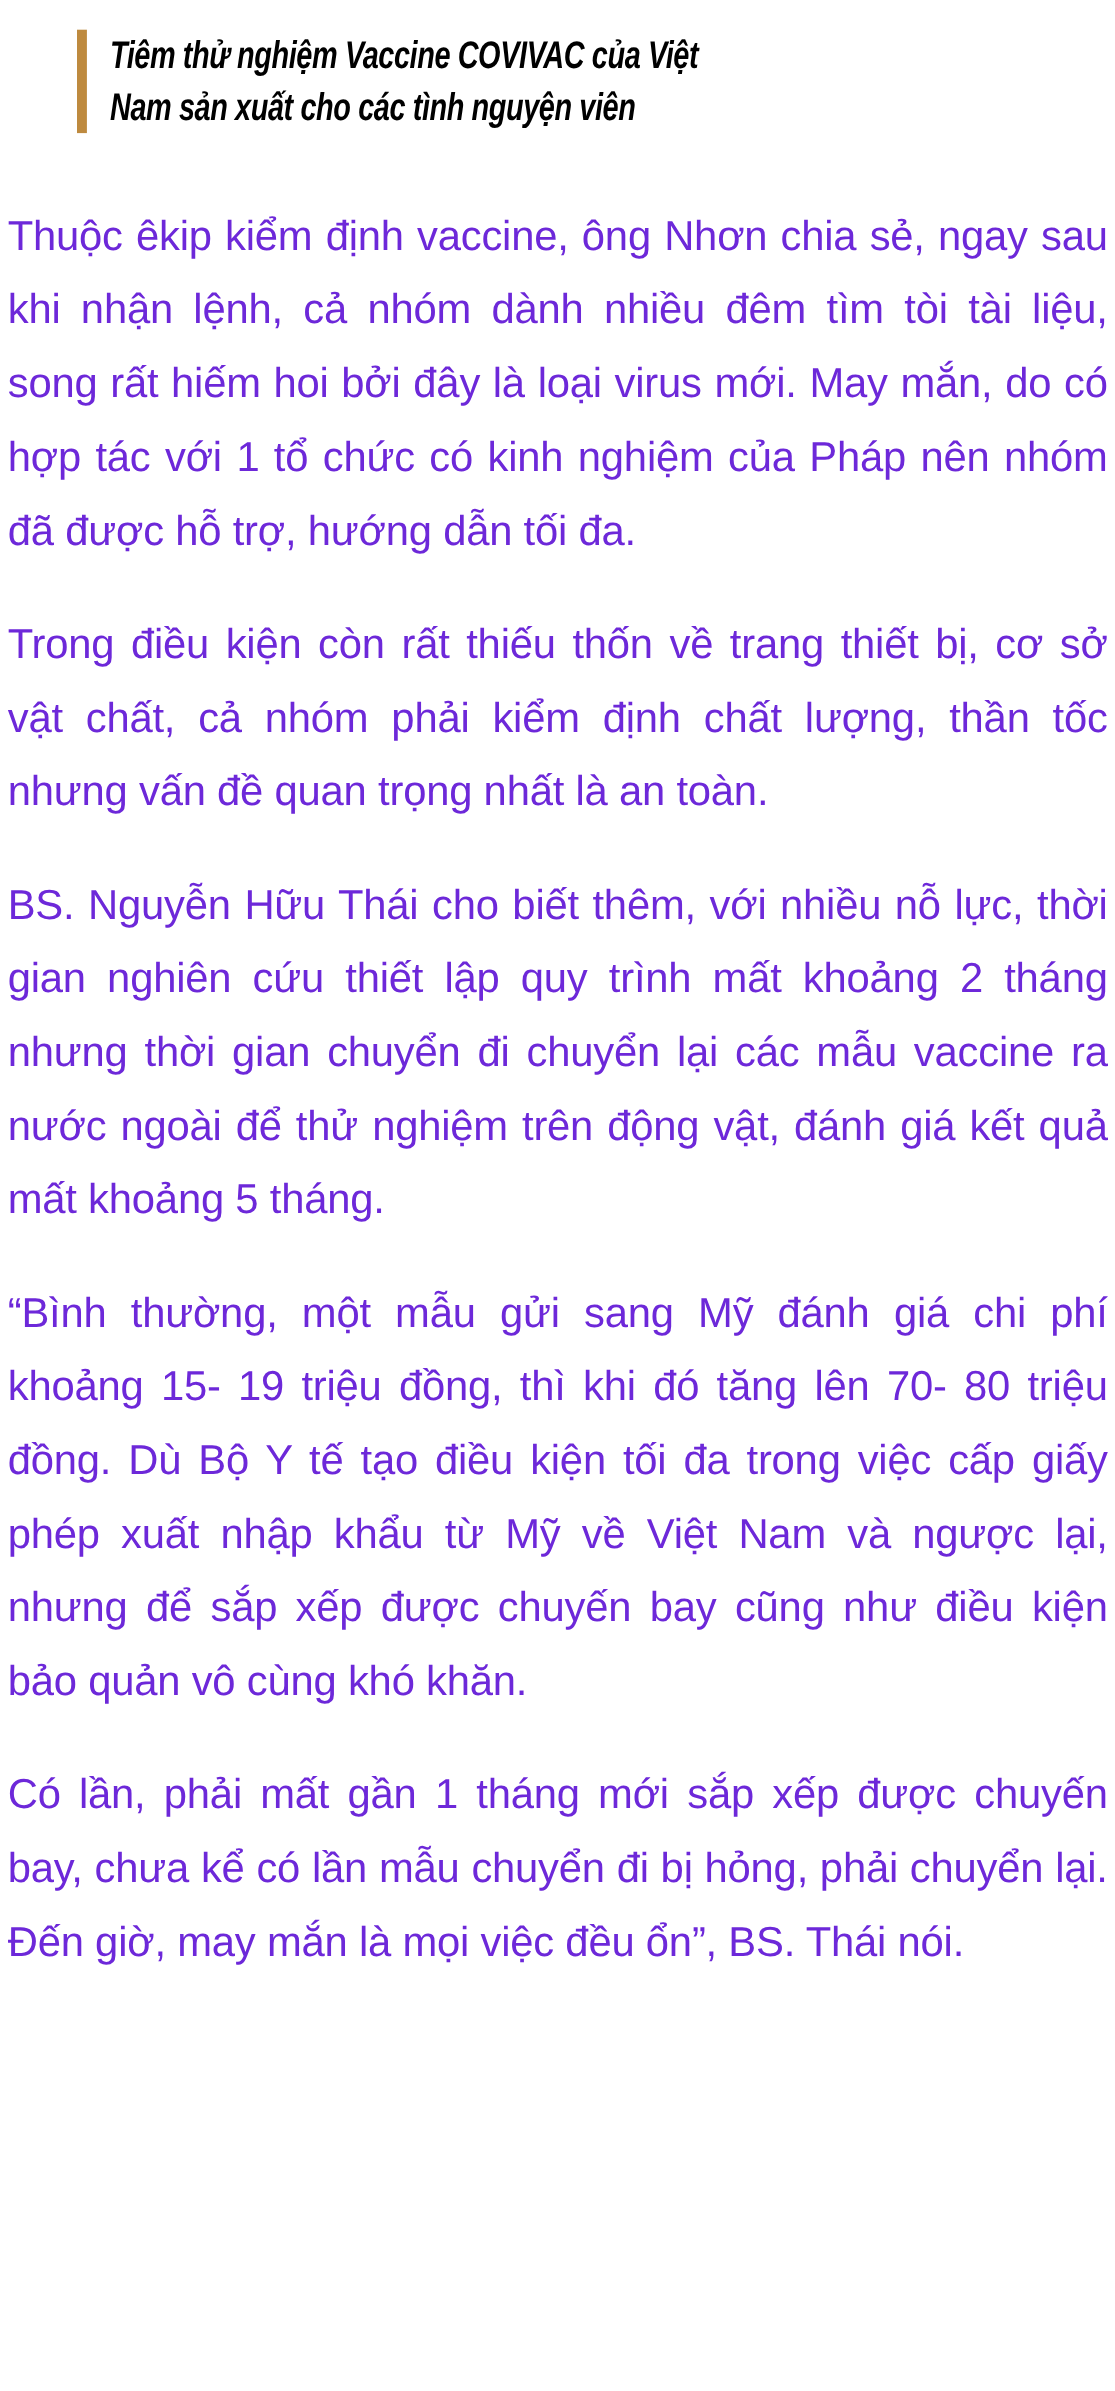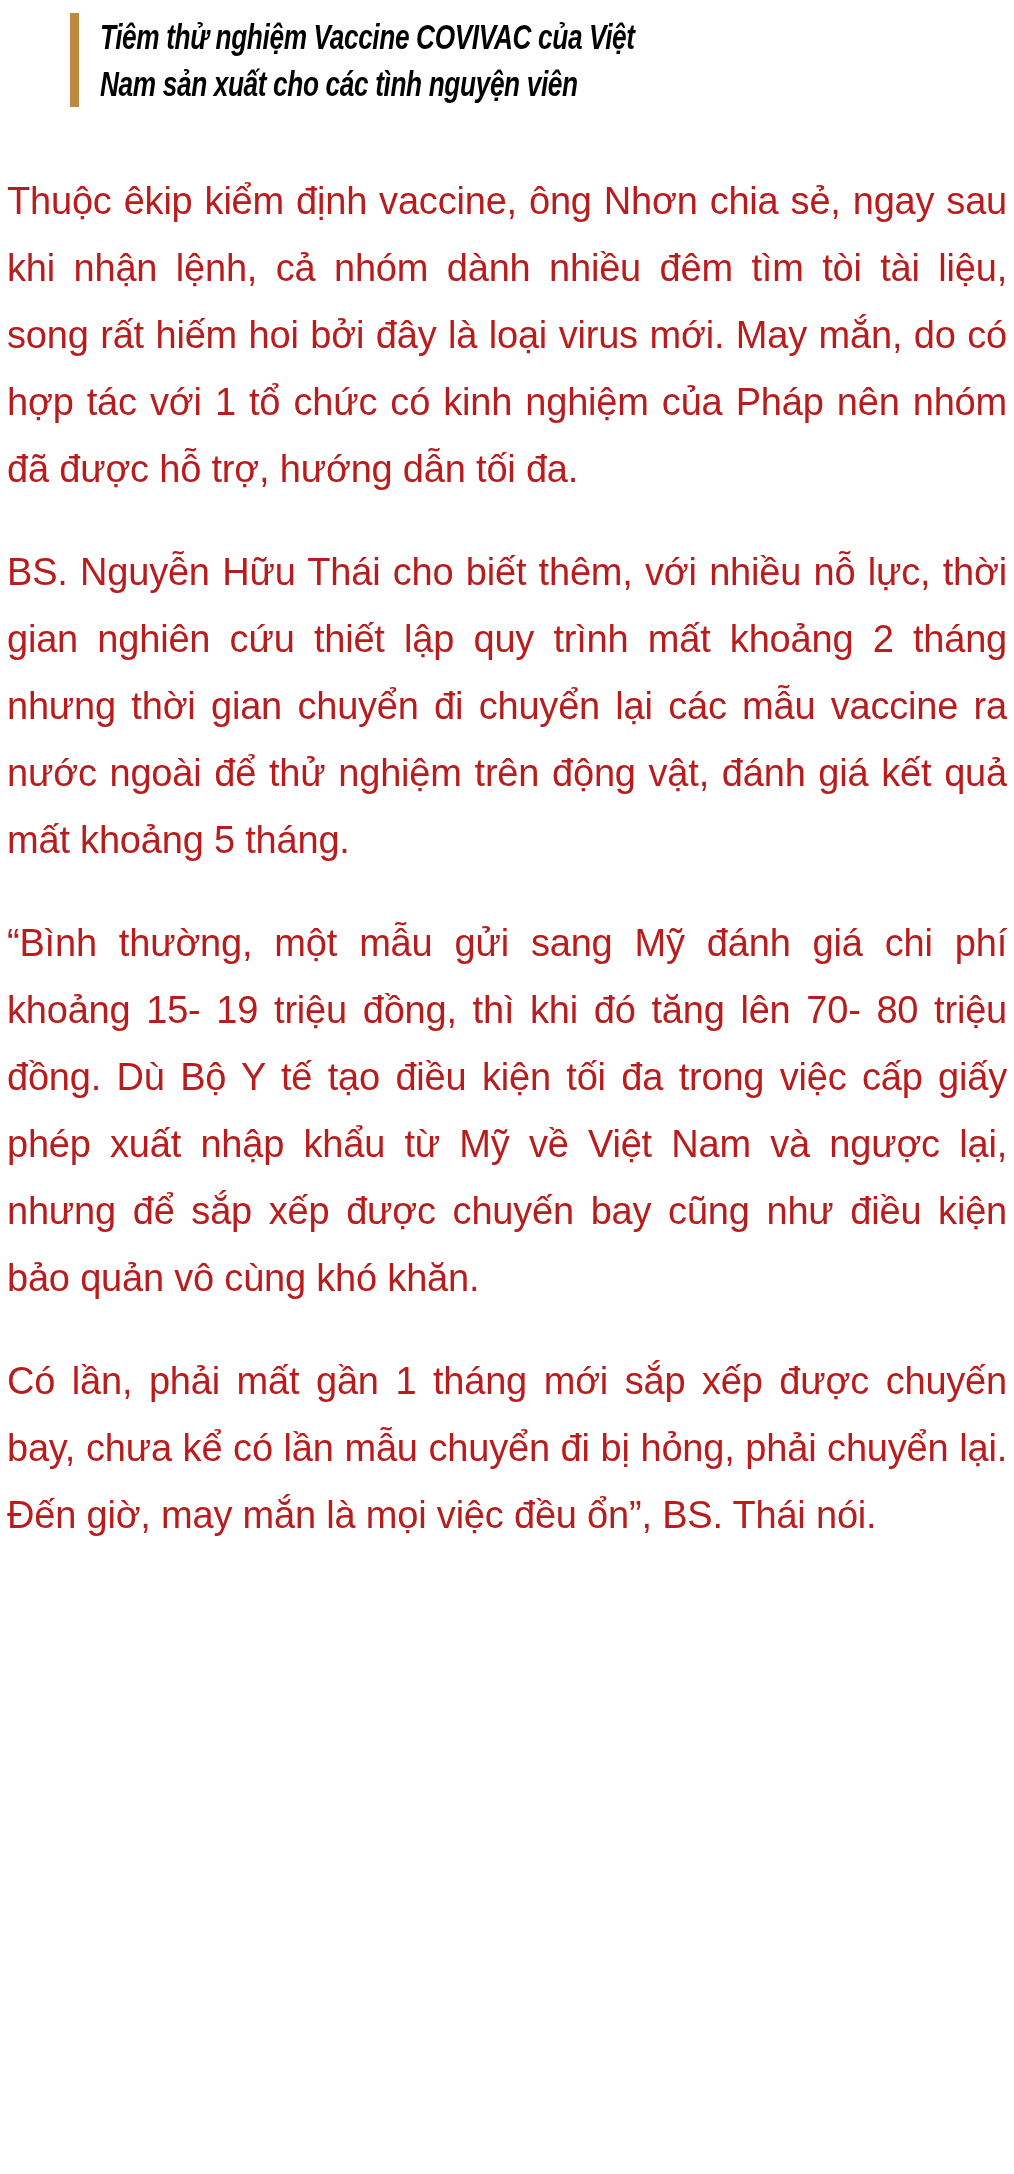--- a/index.html
+++ b/index.html
@@ -17,20 +17,21 @@
     min-height: 2174px;
     padding: 13px 7px 20px 7px;
     background: #ffffff;
     overflow: hidden;
   }
   .title-block {
     display: flex;
     align-items: stretch;
     margin-left: 63px;
     margin-bottom: 61px;
+    margin-top: 14px;
   }
   .accent-bar {
     width: 9px;
     background: #BE8A3F;
     flex: 0 0 9px;
   }
   .title-text {
     padding-left: 21px;
     color: #000000;
   }
@@ -44,21 +45,21 @@
     transform: scaleX(0.75);
     transform-origin: 0 50%;
     letter-spacing: -0.5px;
   }
   .article-body p {
     margin: 0 0 36px 0;
     font-size: 38px;
     line-height: 67px;
     font-weight: 300;
     text-align: justify;
-    color: #b91c1c;
+    color: #6d28d9;
     letter-spacing: -0.2px;
   }
   .article-body p:last-child {
     margin-bottom: 0;
   }
 </style>
 </head>
 <body>
 
 <div class="page">
@@ -66,18 +67,19 @@
   <div class="title-block">
     <div class="accent-bar" style="background: rgb(190, 138, 63);"></div>
     <div class="title-text">
       <span class="title-line">Tiêm thử nghiệm Vaccine COVIVAC của Việt</span>
       <span class="title-line">Nam sản xuất cho các tình nguyện viên</span>
     </div>
   </div>
 
   <div class="article-body">
     <p>Thuộc êkip kiểm định vaccine, ông Nhơn chia sẻ, ngay sau khi nhận lệnh, cả nhóm dành nhiều đêm tìm tòi tài liệu, song rất hiếm hoi bởi đây là loại virus mới. May mắn, do có hợp tác với 1 tổ chức có kinh nghiệm của Pháp nên nhóm đã được hỗ trợ, hướng dẫn tối đa.</p>
+    <p>Trong điều kiện còn rất thiếu thốn về trang thiết bị, cơ sở vật chất, cả nhóm phải kiểm định chất lượng, thần tốc nhưng vấn đề quan trọng nhất là an toàn.</p>
     <p>BS. Nguyễn Hữu Thái cho biết thêm, với nhiều nỗ lực, thời gian nghiên cứu thiết lập quy trình mất khoảng 2 tháng nhưng thời gian chuyển đi chuyển lại các mẫu vaccine ra nước ngoài để thử nghiệm trên động vật, đánh giá kết quả mất khoảng 5 tháng.</p>
     <p>“Bình thường, một mẫu gửi sang Mỹ đánh giá chi phí khoảng 15- 19 triệu đồng, thì khi đó tăng lên 70- 80 triệu đồng. Dù Bộ Y tế tạo điều kiện tối đa trong việc cấp giấy phép xuất nhập khẩu từ Mỹ về Việt Nam và ngược lại, nhưng để sắp xếp được chuyến bay cũng như điều kiện bảo quản vô cùng khó khăn.</p>
     <p>Có lần, phải mất gần 1 tháng mới sắp xếp được chuyến bay, chưa kể có lần mẫu chuyển đi bị hỏng, phải chuyển lại. Đến giờ, may mắn là mọi việc đều ổn”, BS. Thái nói.</p>
   </div>
 
 </div>
 
 </body></html>

